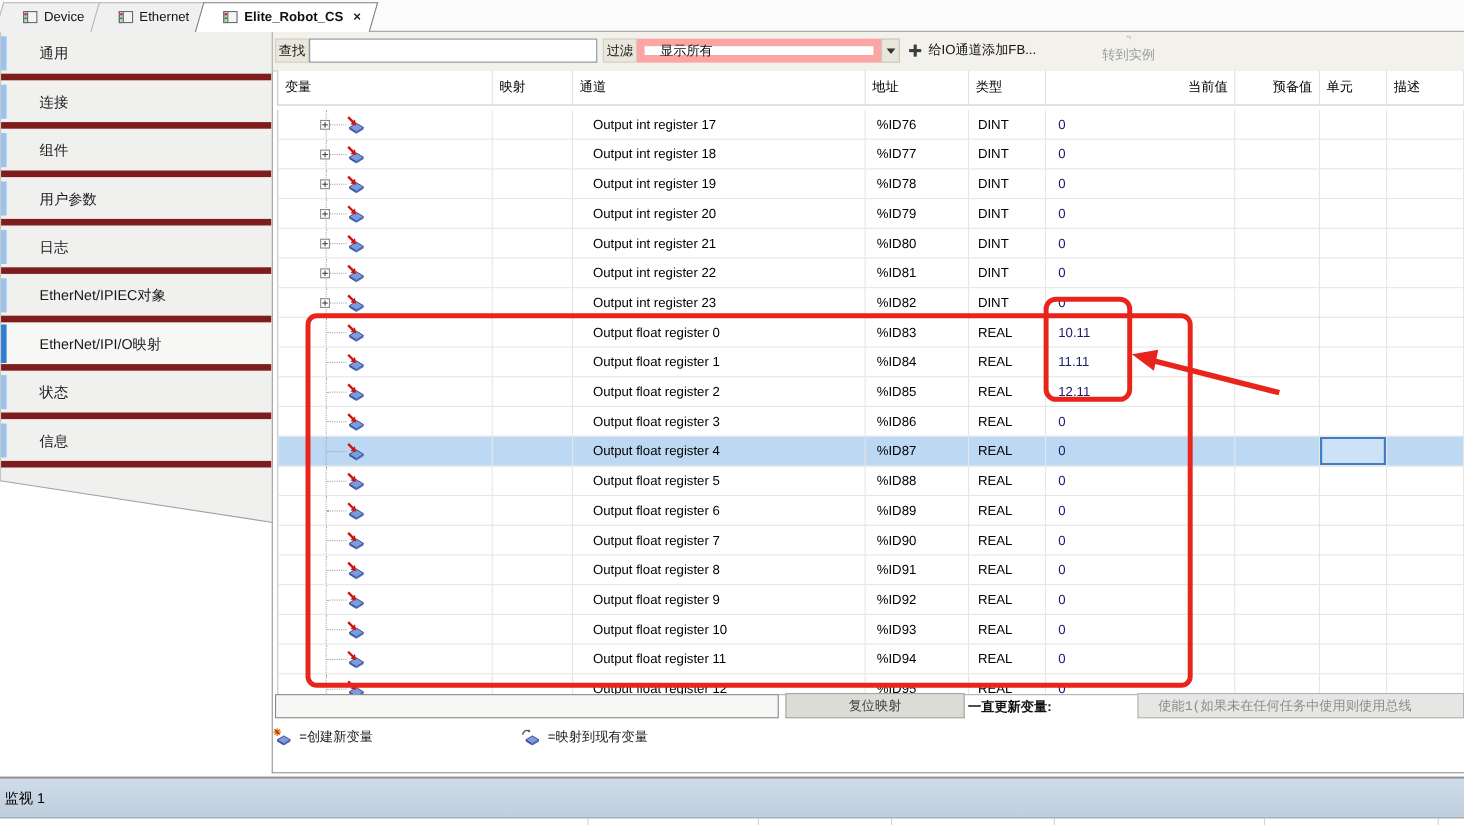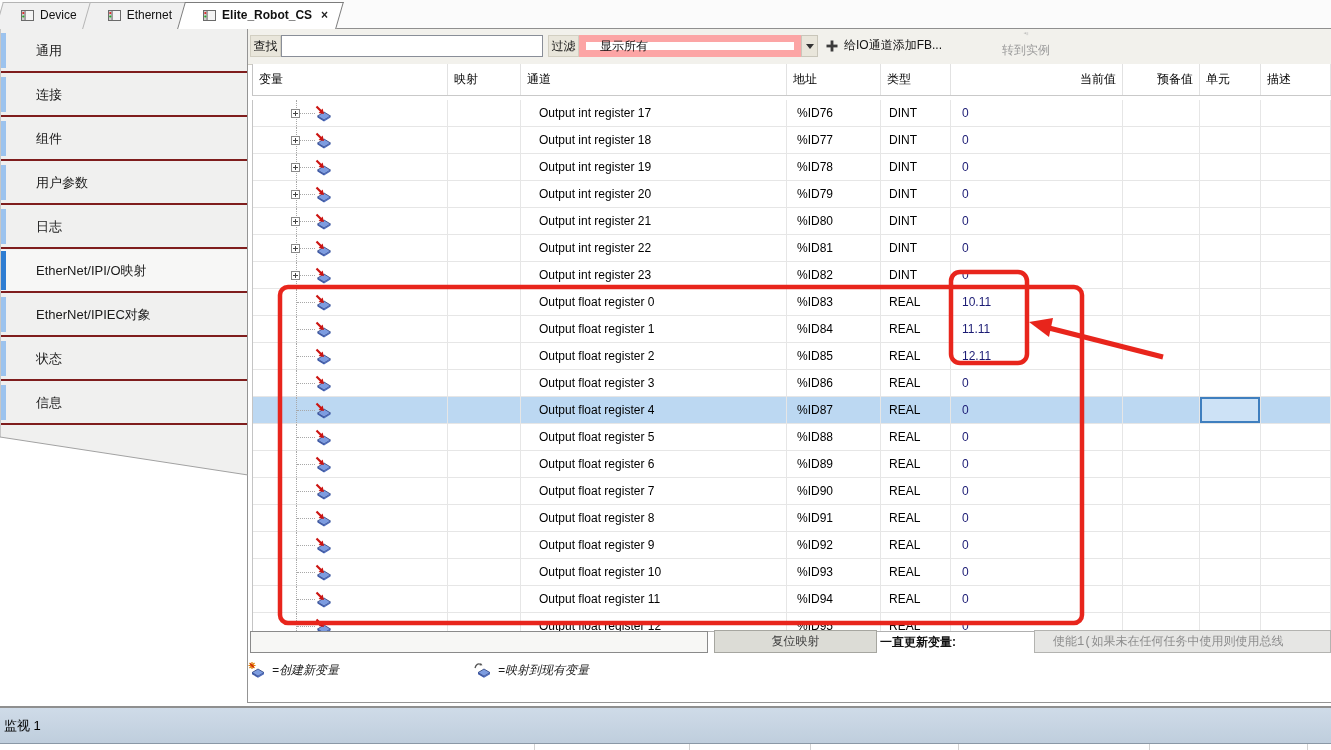--- a/index.html
+++ b/index.html
@@ -22,21 +22,21 @@
   .tab .tlabel{white-space:nowrap;color:#111;}
   .tab.active .tlabel{font-weight:bold;}
   .tab .tclose{font-weight:bold;font-size:12px;color:#222;margin-left:4px;cursor:pointer;}
   .devicon{width:15px;height:13px;display:inline-block;}
   
   .sidebar{position:absolute;left:0;top:29px;width:247px;height:450px;background:#f0f0ef;
     clip-path:polygon(0 0,100% 0,100% 446px,0 408px);}
   .sidebar-borders{position:absolute;left:0;top:29px;width:249px;height:452px;pointer-events:none;z-index:3;}
   .sitem{position:relative;height:43px;margin-top:1px;display:flex;align-items:center;
     padding-left:36px;box-sizing:border-box;color:#1a1a1a;font-size:13px;cursor:pointer;
-    border-bottom:2px solid #7f1d1d;}
+    border-bottom:6px solid #7f1d1d;}
   .sitem::before{content:"";position:absolute;left:0;top:3px;bottom:3px;width:6px;background:#9cc3ee;}
   .sitem.selected{background:#f7f7f6;}
   .sitem.selected::before{background:#2e7dd2;top:1px;bottom:1px;}
   
   .panel{position:absolute;left:247px;top:29px;width:1084px;height:674px;
     border-left:1px solid #949494;border-bottom:1px solid #949494;box-sizing:border-box;background:#fff;}
   .toolband{position:absolute;left:248px;top:29px;width:1083px;height:35px;
     background:#f2f1ec;border-bottom:1px solid #cfcdc3;}
   .tool-label{position:absolute;height:22px;background:#e9e6db;border:1px solid #d2cfc2;
     box-sizing:border-box;display:flex;align-items:center;justify-content:center;color:#111;}
@@ -83,21 +83,21 @@
   .status-box{position:absolute;left:250px;top:631px;width:458px;height:22px;background:#f7f7f5;
     border:1px solid #8a8a8a;box-sizing:border-box;}
   .reset-btn{position:absolute;left:714px;top:630px;width:163px;height:23px;background:#dcdcd6;
     border:1px solid #a6a6a0;box-sizing:border-box;display:flex;align-items:center;justify-content:center;
     color:#3c3c3c;cursor:pointer;}
   .always-label{position:absolute;left:880px;top:634px;color:#111;font-weight:bold;}
   .update-combo{position:absolute;left:1034px;top:630px;width:297px;height:23px;background:#e6e6e4;
     border:1px solid #b3b3b0;box-sizing:border-box;display:flex;align-items:center;padding-left:18px;
     color:#8d8d8d;overflow:hidden;white-space:nowrap;font-family:Liberation Mono, monospace;}
   .legend{position:absolute;left:248px;top:660px;height:20px;display:flex;align-items:center;}
-  .legend .leg-label{color:#1a1a1a;margin-left:7px;font-style:italic;}
+  .legend .leg-label{color:#1a1a1a;margin-left:7px;}
   .leg2{margin-left:135px;}
   
   .splitter{position:absolute;left:0;top:706px;width:1331px;height:2px;background:#8f8f8f;}
   .watch-header{position:absolute;left:0;top:708px;width:1331px;height:36px;
     background:linear-gradient(#cfdbe8,#bfcedd);border-bottom:1px solid #8a98a6;
     box-sizing:border-box;display:flex;align-items:center;padding-left:4px;color:#000;font-size:13px;}
   .watch-body{position:absolute;left:0;top:745px;width:1331px;height:5px;background:#fff;}
   .wdiv{position:absolute;top:744px;height:6px;border-left:1px solid #d2d2d2;}
   
   .overlay{position:absolute;left:0;top:0;z-index:50;pointer-events:none;}
@@ -150,25 +150,25 @@
   </div>
     <div class="sitem">
     <span>组件</span>
   </div>
     <div class="sitem">
     <span>用户参数</span>
   </div>
     <div class="sitem">
     <span>日志</span>
   </div>
+    <div class="sitem">
+    <span>EtherNet/IPIEC对象</span>
+  </div>
     <div class="sitem selected">
     <span>EtherNet/IPI/O映射</span>
-  </div>
-    <div class="sitem">
-    <span>EtherNet/IPIEC对象</span>
   </div>
     <div class="sitem">
     <span>状态</span>
   </div>
     <div class="sitem">
     <span>信息</span>
   </div>
   </div>
 <svg class="sidebar-borders" viewBox="0 0 249 452">
   <line x1="0.5" y1="0" x2="0.5" y2="408" stroke="#c7c7c7"></line>

